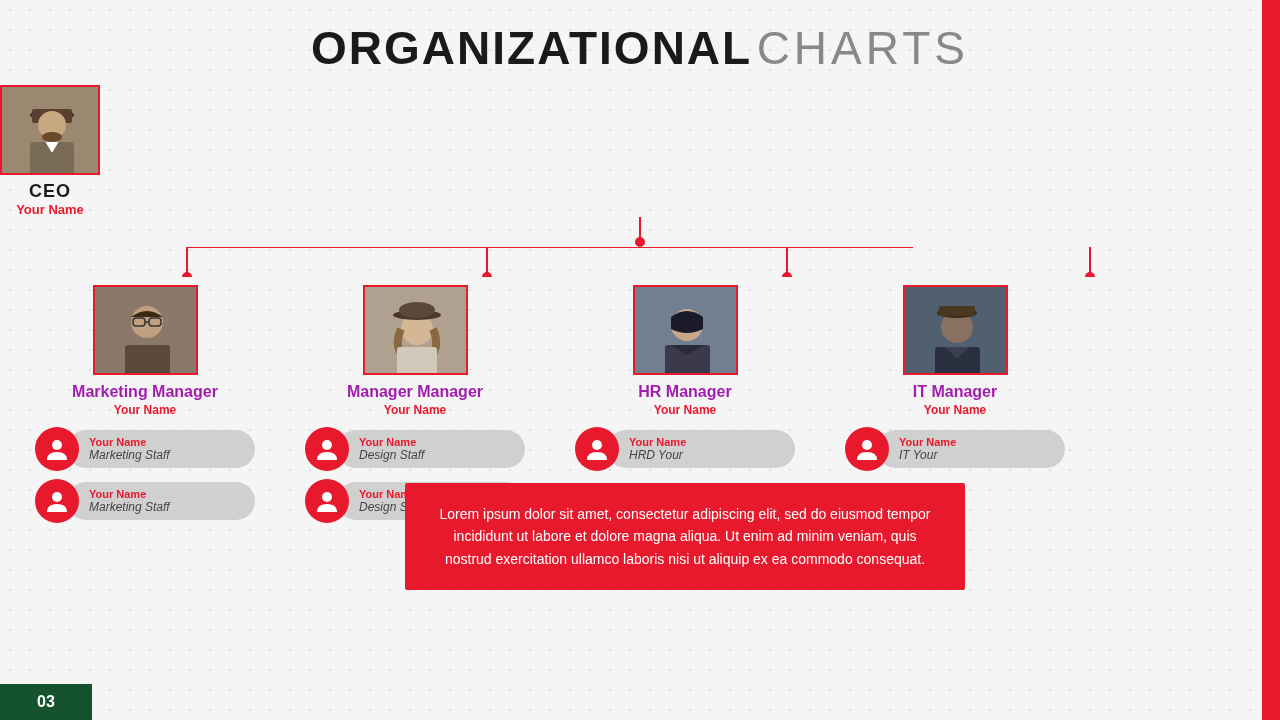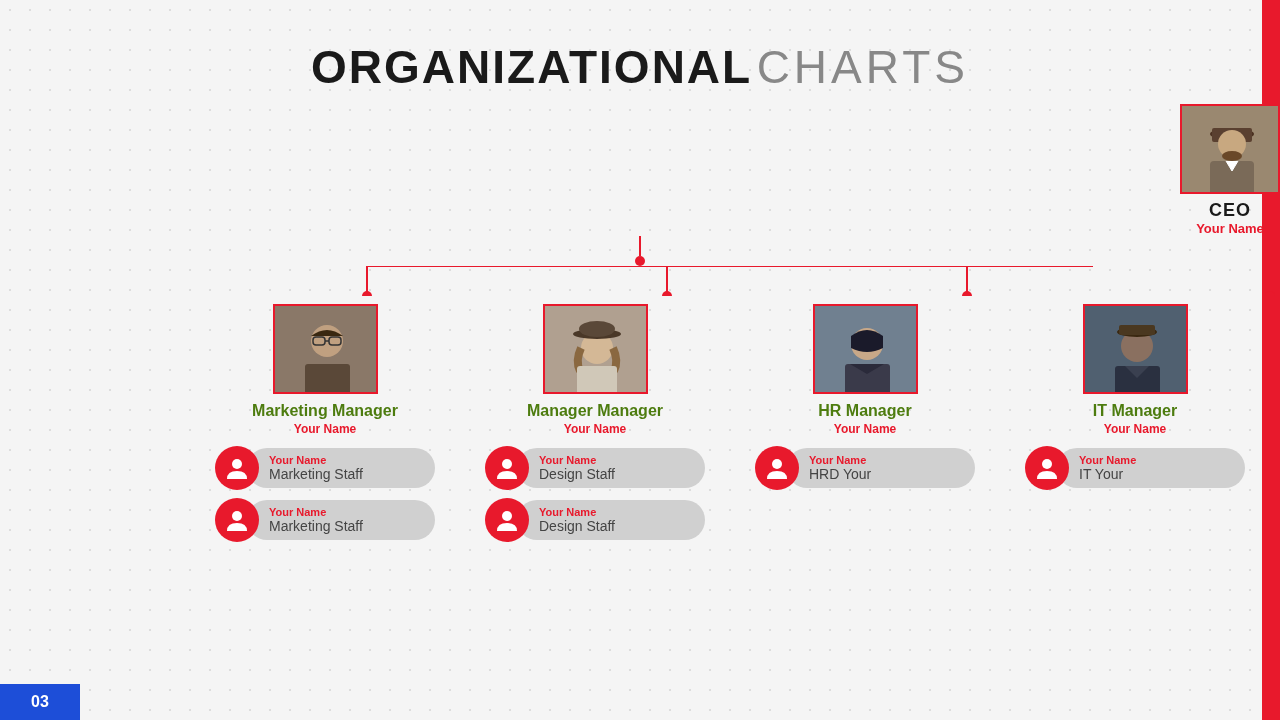--- a/index.html
+++ b/index.html
@@ -20,21 +20,21 @@
       right: 0;
       top: 0;
       width: 18px;
       height: 720px;
       background: #e8192c;
     }
 
     
     .title-area {
       text-align: center;
-      padding-top: 40px;
+      padding-top: 21px;
       padding-bottom: 10px;
     }
     .title-bold {
       font-size: 46px;
       font-weight: 900;
       color: #1a1a1a;
       letter-spacing: 2px;
       text-transform: uppercase;
     }
     .title-light {
@@ -43,21 +43,21 @@
       color: #888;
       letter-spacing: 4px;
       text-transform: uppercase;
     }
 
     
     .chart-container {
       position: relative;
       display: flex;
       flex-direction: column;
-      align-items: flex-end;
+      align-items: flex-start;
     }
 
     
     .ceo-node {
       display: flex;
       flex-direction: column;
       align-items: center;
       position: relative;
     }
     .ceo-photo-wrapper {
@@ -111,21 +111,21 @@
       height: 90px;
       overflow: hidden;
       background: #ccc;
       position: relative;
       margin-top: 8px;
     }
 
     .manager-title {
       font-size: 16px;
       font-weight: 700;
-      color: #4d7c0f;
+      color: #a21caf;
       margin-top: 8px;
       text-align: center;
     }
     .manager-name {
       font-size: 12px;
       color: #e8192c;
       font-weight: 600;
       margin-top: 2px;
     }
 
@@ -166,22 +166,23 @@
       flex: 1;
       min-width: 0;
     }
     .staff-label-name {
       font-size: 11px;
       font-weight: 700;
       color: #e8192c;
       display: block;
     }
     .staff-label-role {
-      font-size: 14px;
+      font-size: 12px;
       color: #444;
+      font-style: italic;
       display: block;
     }
 
     
     .lorem-box {
       background: #e8192c;
       color: white;
       font-size: 14px;
       line-height: 1.6;
       text-align: center;
@@ -189,25 +190,25 @@
       width: 580px;
       border-radius: 2px;
       margin-top: 10px;
     }
 
     
     .page-number {
       position: absolute;
       bottom: 0;
       left: 0;
-      background: #1d4ed8;
+      background: #14532d;
       color: white;
       font-size: 16px;
       font-weight: 700;
-      width: 80px;
+      width: 92px;
       height: 36px;
       display: flex;
       align-items: center;
       justify-content: center;
     }
   </style>
 </head>
 <body>
 
 <div class="side-bar"></div>
@@ -382,20 +383,23 @@
               <path d="M3 24 Q3 16 13 16 Q23 16 23 24" fill="white"></path>
             </svg>
           </div>
           <div class="staff-label">
             <span class="staff-label-name">Your Name</span>
             <span class="staff-label-role">HRD Your</span>
           </div>
         </div>
       </div>
 
+      <div class="lorem-box" style="width:560px;margin-top:12px;margin-left:0;">
+        <span>Lorem ipsum dolor sit amet, consectetur adipiscing elit, sed do eiusmod tempor incididunt ut labore et dolore magna aliqua. Ut enim ad minim veniam, quis nostrud exercitation ullamco laboris nisi ut aliquip ex ea commodo consequat.</span>
+      </div>
     </div>
 
     <div class="manager-column">
       <div class="manager-photo-wrapper">
         <svg viewBox="0 0 105 90" xmlns="http://www.w3.org/2000/svg" width="105" height="90">
           <rect width="105" height="90" fill="#506070"></rect>
 
           <circle cx="52" cy="40" r="16" fill="#8a7060"></circle>
 
           <ellipse cx="52" cy="26" rx="20" ry="5" fill="#3a2810"></ellipse>

